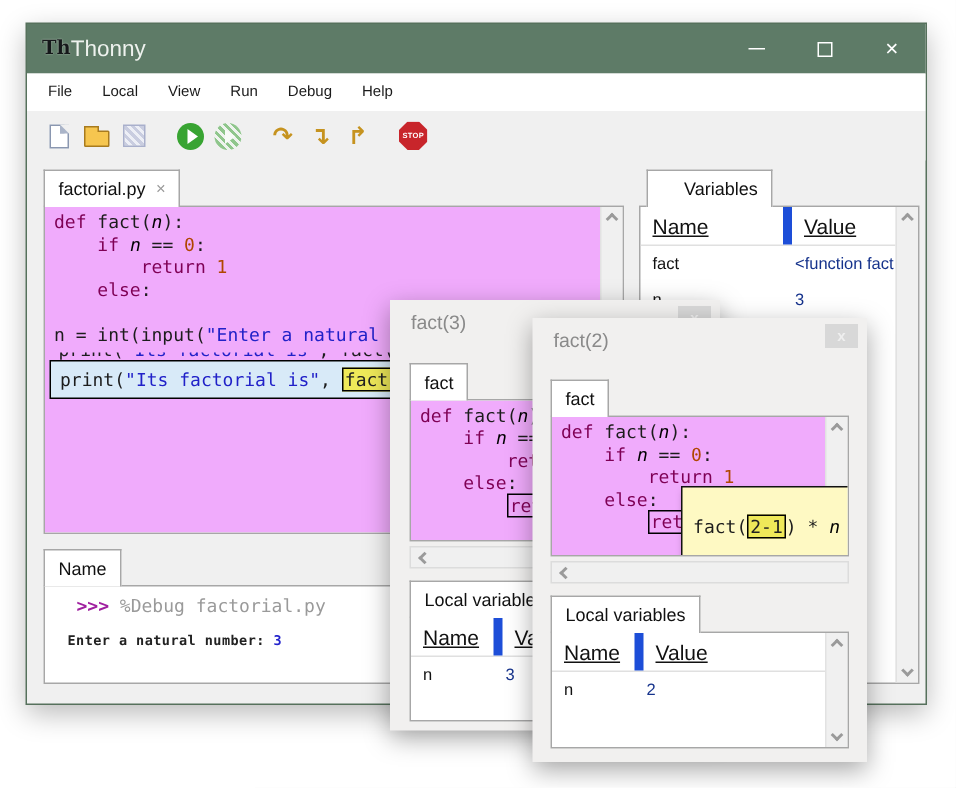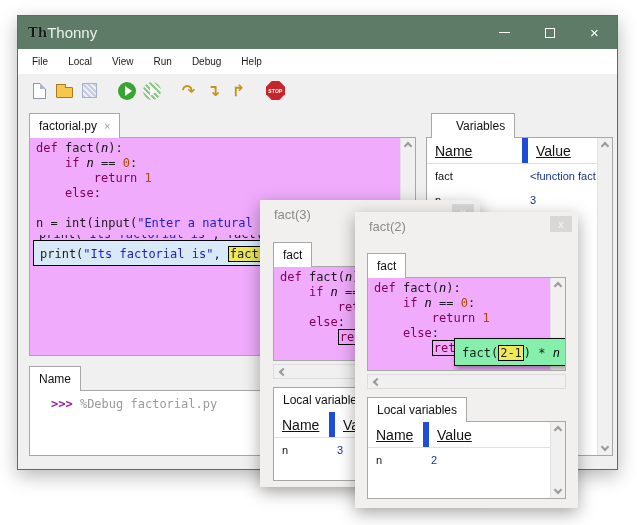--- a/index.html
+++ b/index.html
@@ -124,22 +124,22 @@
   .f3 .ftab { left:13px; top:42px; }
   .f3 .fed  { left:13px; top:66px; width:194px; height:95px; }
   .f3 .fhs  { left:13px; top:164px; width:194px; }
   .f3 .lv-tab { left:13px; top:187px; }
   .f3 .lv-pane { left:13px; top:211px; width:194px; height:70px; }
   .f2 .ftab { left:12px; top:41px; }
   .f2 .fed  { left:12px; top:65px; width:199px; height:94px; }
   .f2 .fhs  { left:12px; top:162px; width:199px; }
   .f2 .lv-tab { left:12px; top:185px; }
   .f2 .lv-pane { left:12px; top:209px; width:199px; height:78px; }
-  .eval-box { position:absolute; right:-3px; top:60px; background:#86efac; border:1px solid #111;
-              padding:4px 7px; box-shadow:2px 3px 5px rgba(0,0,0,.35); z-index:6; white-space:pre; }
+  .eval-box { position:absolute; right:-3px; top:46px; background:#fef9c3; border:1px solid #111;
+              padding:17px 7px; box-shadow:2px 3px 5px rgba(0,0,0,.35); z-index:6; white-space:pre; }
 </style>
 </head>
 <body>
 
 <div class="stage">
 
   <div class="main-window">
 
     <div class="titlebar">
       <span class="logo">Th</span>
@@ -246,20 +246,21 @@
         <span class="chev up"></span>
         <span class="chev down"></span>
       </div>
     </div>
 
     <div class="tab shell-tab">
       <span>Name</span>
     </div>
     <div class="pane shell-pane">
       <div class="shell-line"><span class="prompt">&gt;&gt;&gt; </span><span class="cmd">%Debug factorial.py</span></div>
+      <div class="io-line"><span>Enter a natural number: </span><span class="io-input">3</span></div>
     </div>
   </div>
 
   <div class="frame f3">
     <div class="frame-title">fact(3)</div>
     <div class="frame-close">x</div>
     <div class="tab ftab">
         <span>fact</span>
       </div>
     <div class="pane fed">

